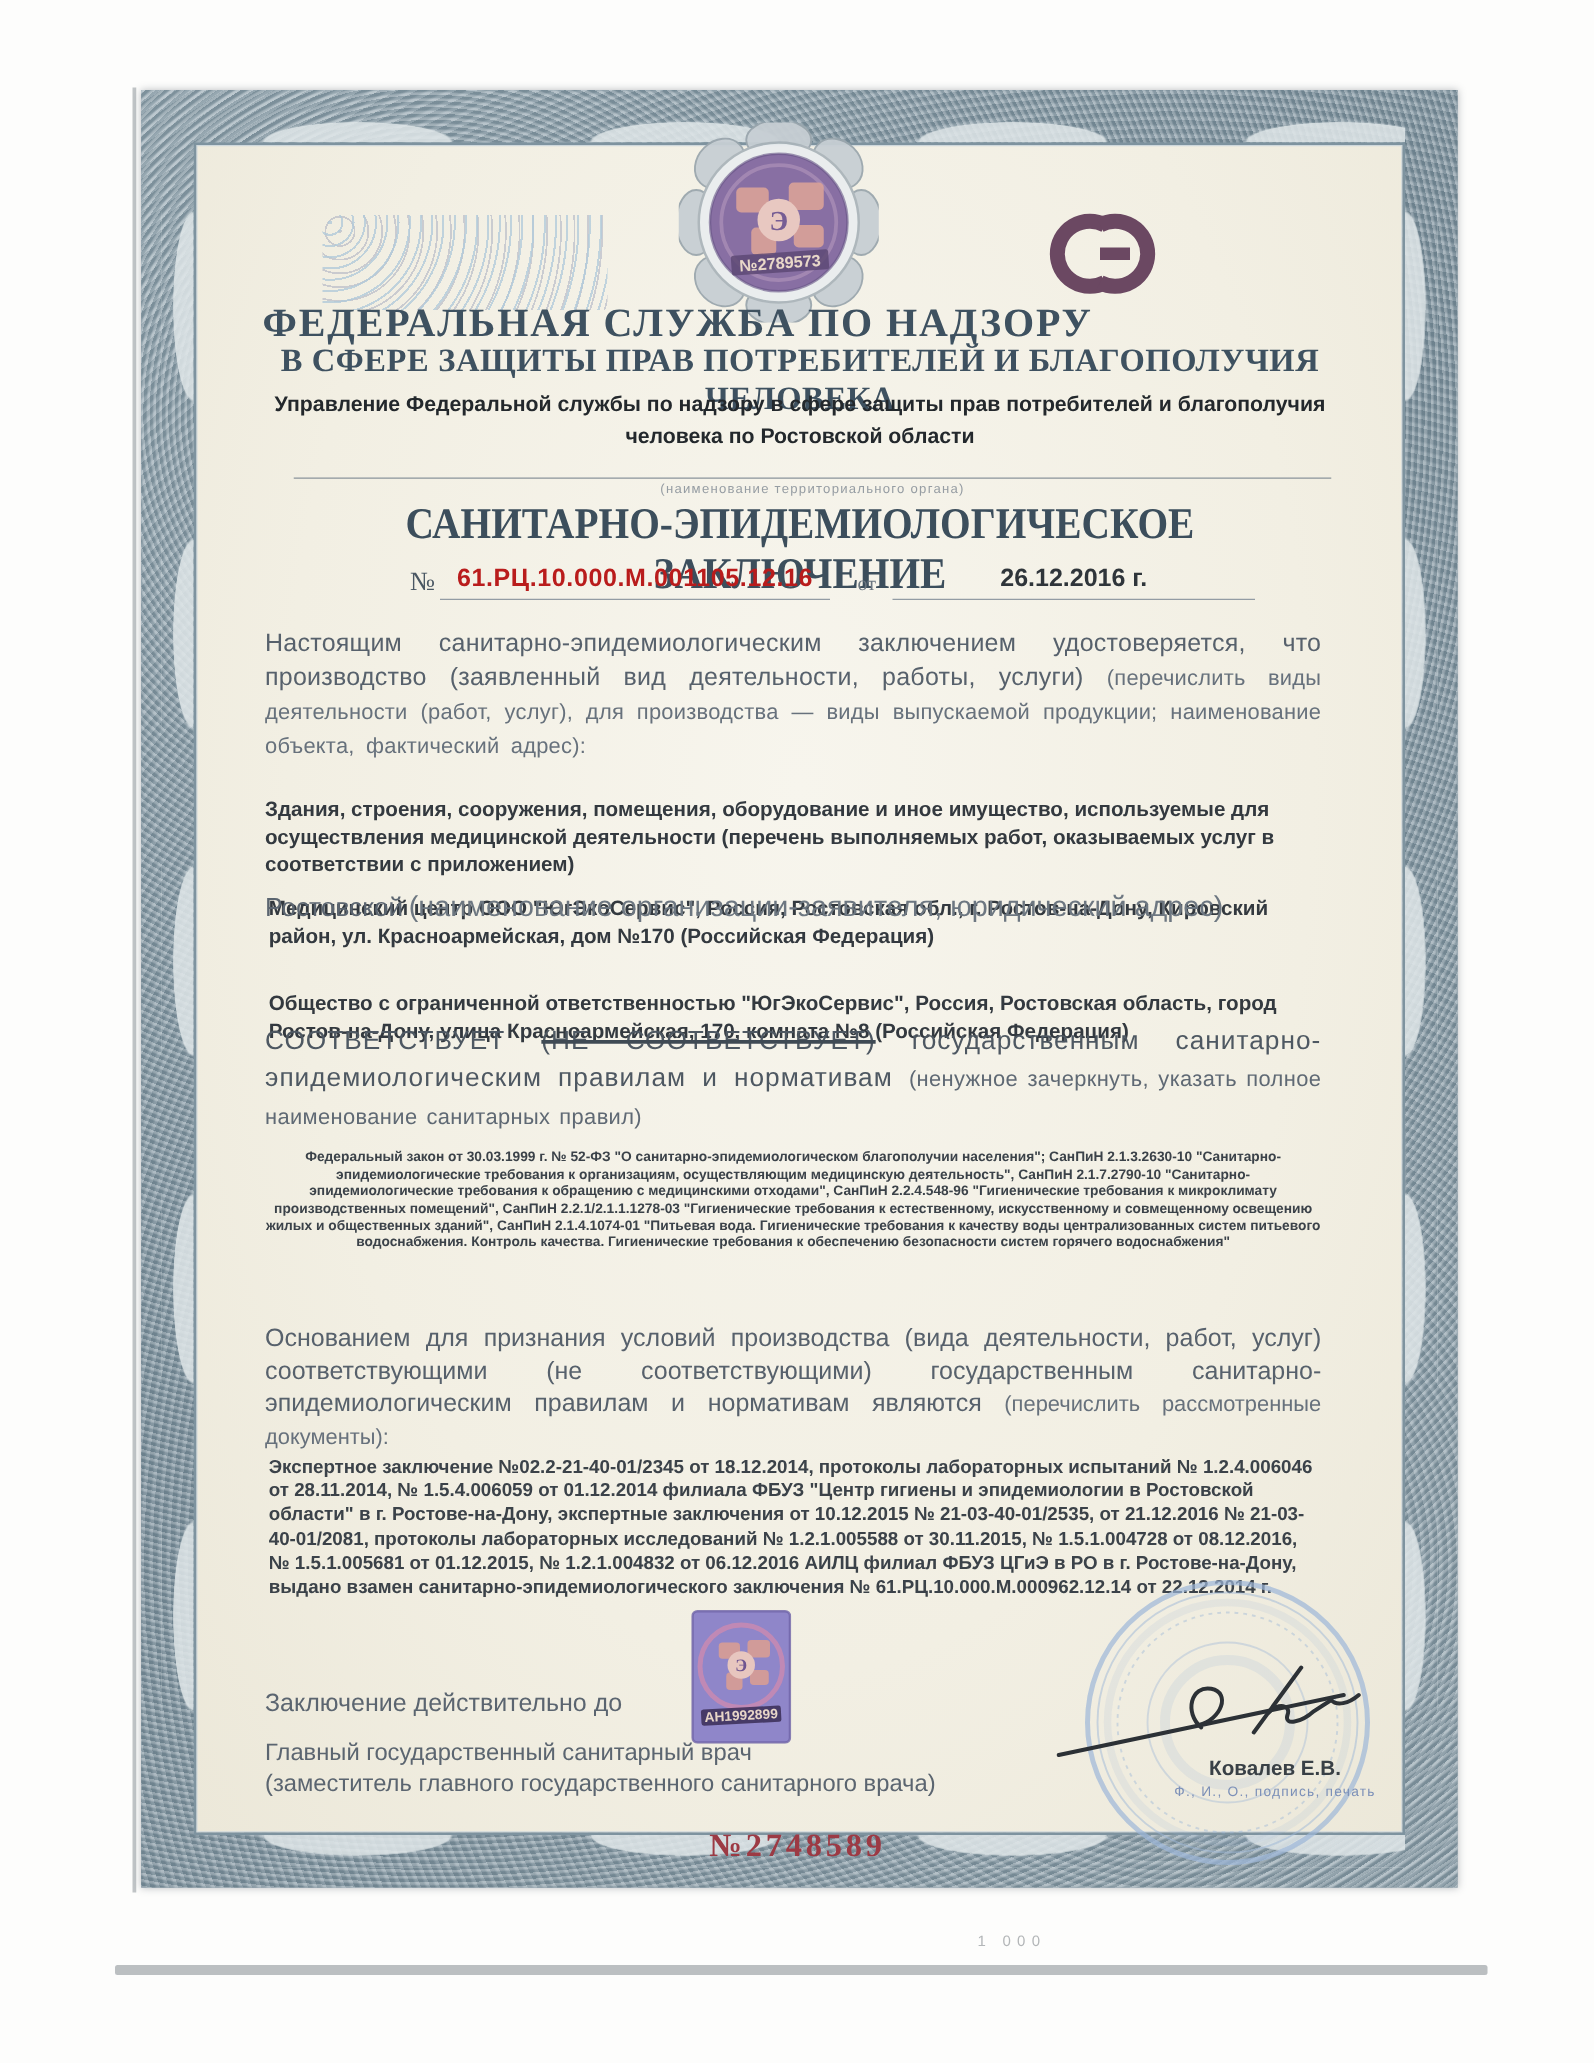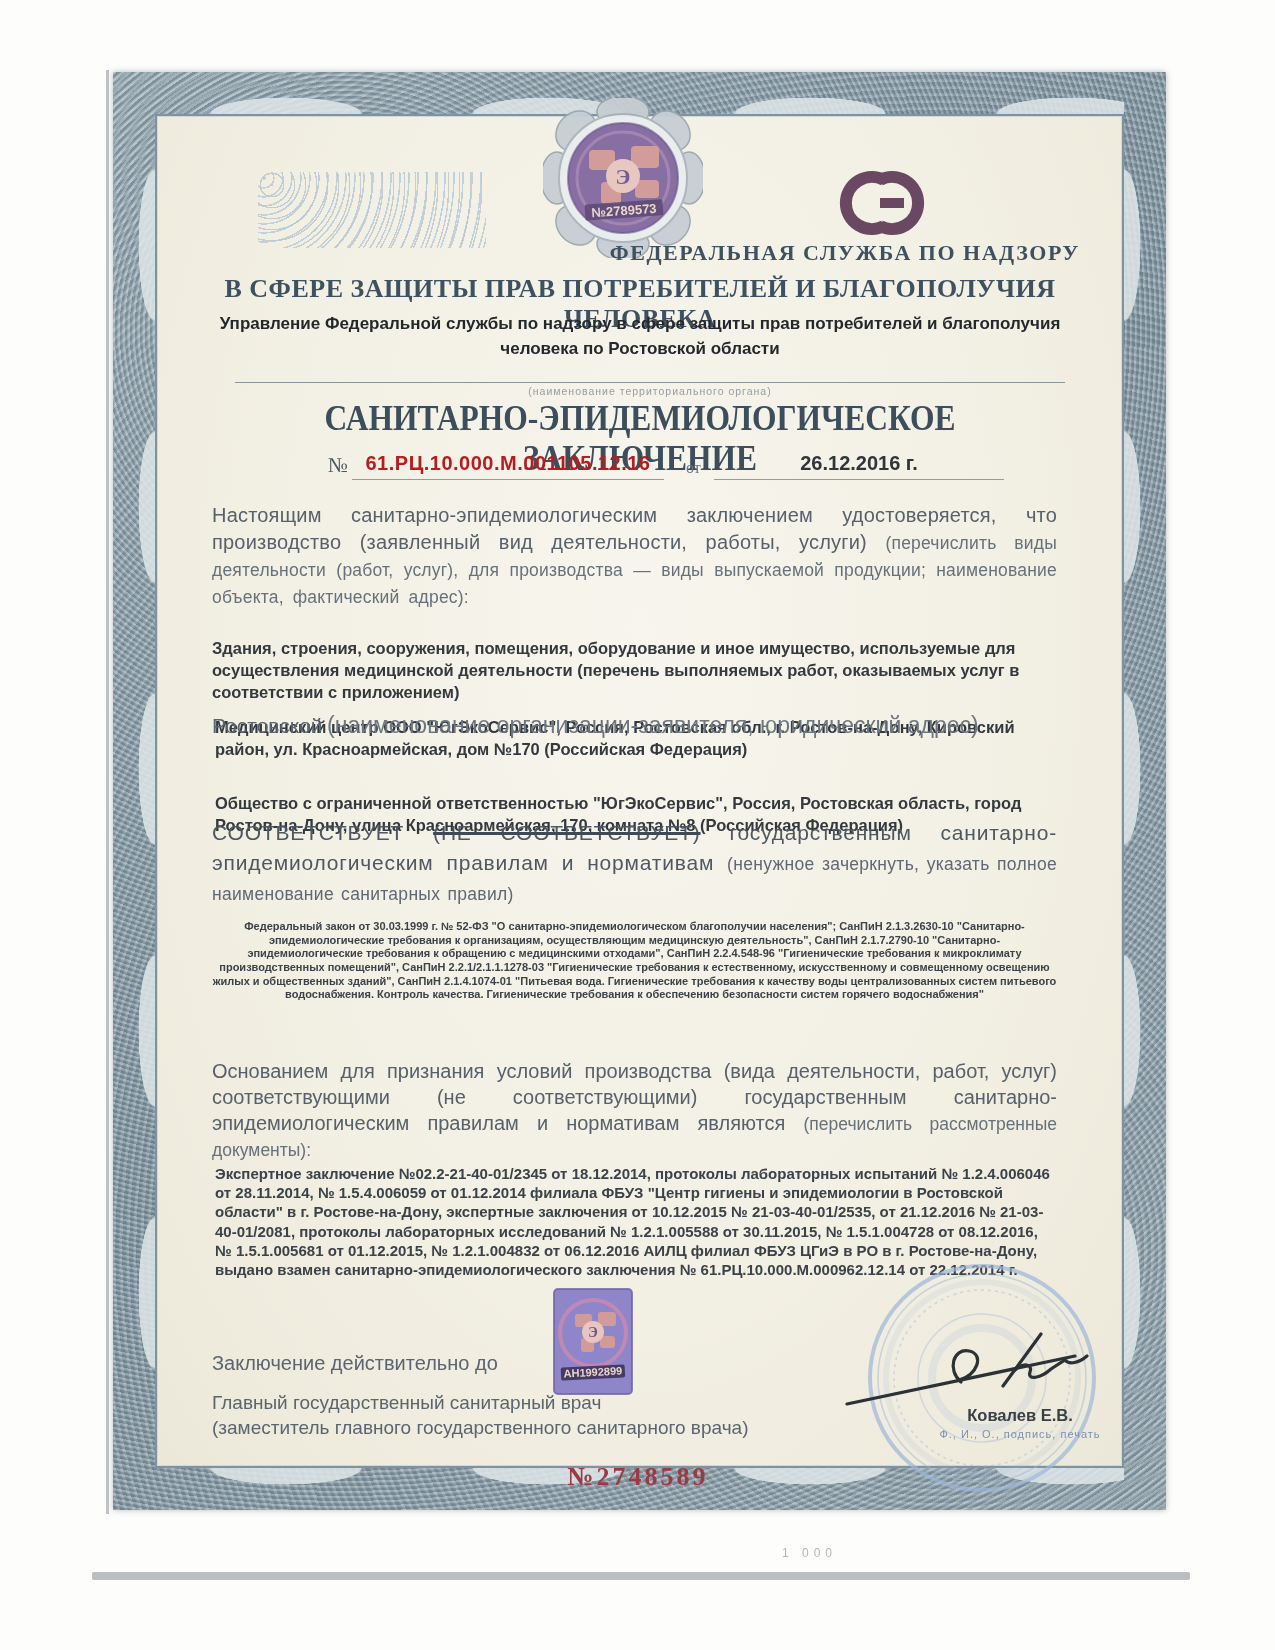--- a/index.html
+++ b/index.html
@@ -33,21 +33,21 @@
   .crease{left:106px;top:70px;width:3px;height:1444px;background:rgba(80,92,100,.35);}
   .bottom-strip{left:92px;top:1572px;width:1098px;height:8px;background:#a4aaad;opacity:.75;border-radius:2px;}
   .clip-mark{left:127px;top:104px;width:52px;height:14px;border-top:3px solid #4a4f53;
     border-left:3px solid #4a4f53;border-bottom-left-radius:10px;}
   .blue-mesh{left:258px;top:172px;width:228px;height:76px;opacity:.55;
     background-image:
       repeating-radial-gradient(circle at 6px 6px, rgba(126,172,210,.8) 0 1.6px, transparent 1.6px 9px),
       repeating-radial-gradient(circle at 14px 13px, rgba(120,130,168,.6) 0 1.4px, transparent 1.4px 11px);}
   
   .serif{font-family:"Liberation Serif",serif;}
-  .hdr1{left:220px;top:240px;width:860px;text-align:right;font-weight:bold;font-size:22px;
+  .hdr1{left:210px;top:240px;width:860px;text-align:left;font-weight:bold;font-size:32px;
     color:#3e5160;letter-spacing:1.5px;}
   .hdr2{left:190px;top:274px;width:900px;text-align:center;font-weight:bold;font-size:26px;
     color:#3e5160;letter-spacing:.5px;}
   .dept{left:195px;top:312px;width:890px;text-align:center;font-weight:bold;font-size:17px;
     color:#23282c;line-height:1.45;}
   .rule{left:235px;top:382px;width:830px;height:1px;background:#8a949b;}
   .rule-cap{left:235px;top:385px;width:830px;text-align:center;font-size:10.5px;color:#969da3;letter-spacing:1px;}
   .doc-title{left:190px;top:399px;width:900px;text-align:center;font-weight:bold;font-size:35px;
     color:#3c4e5c;letter-spacing:0;transform:scaleX(.9);transform-origin:50% 50%;}
   .numrow-no{left:328px;top:453px;font-size:21px;color:#4a5763;}

